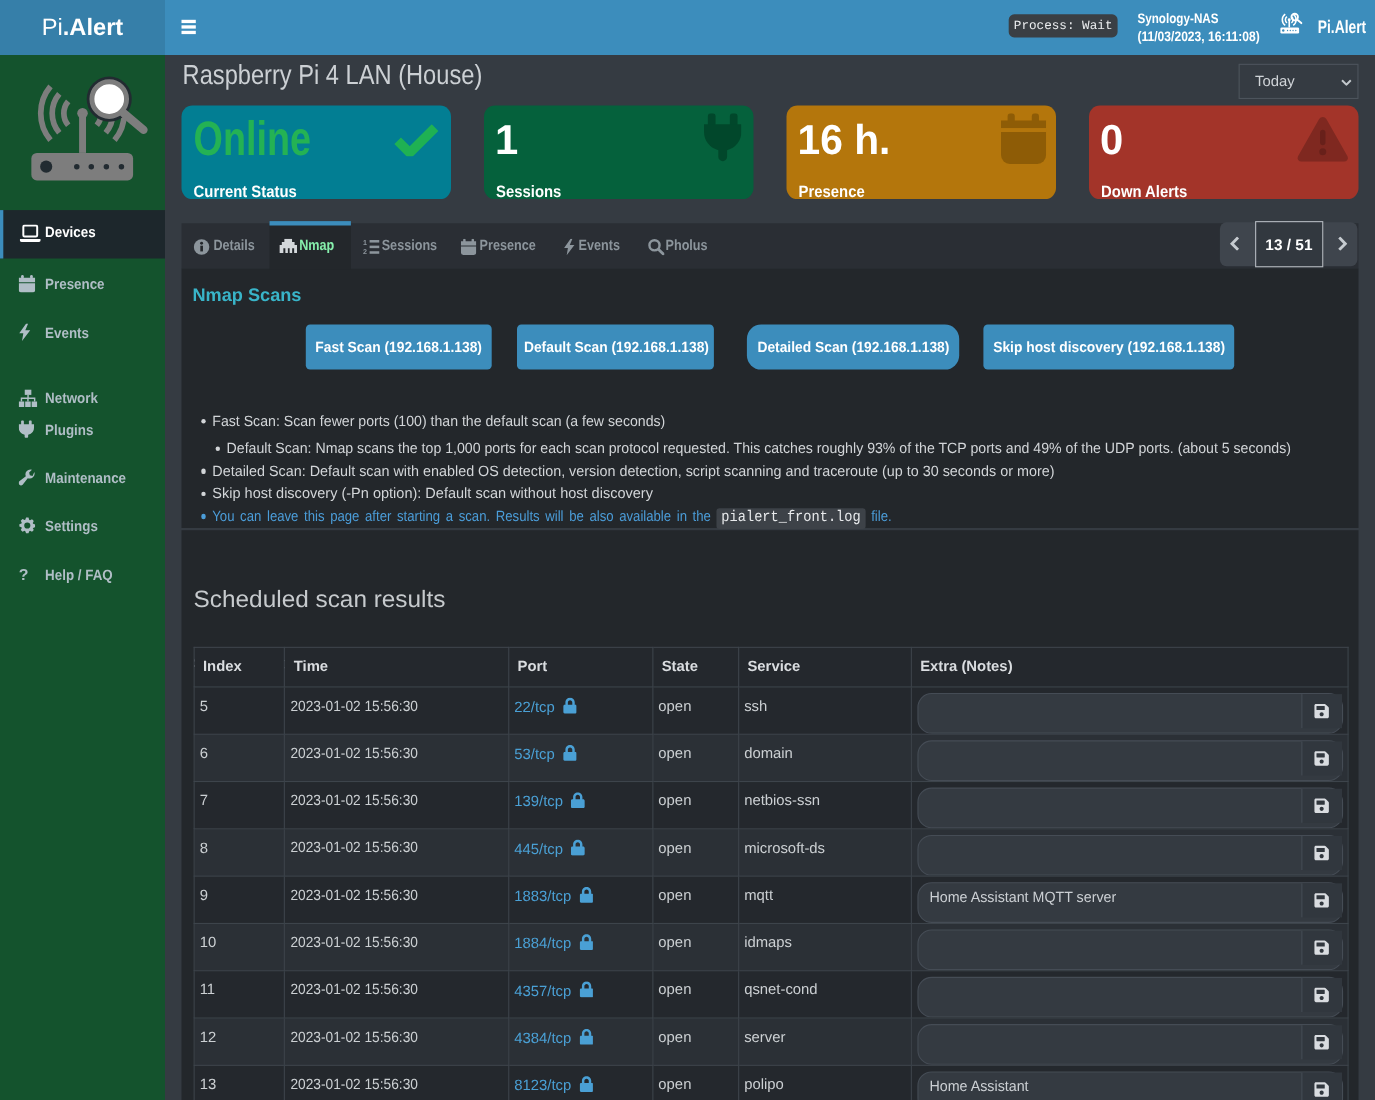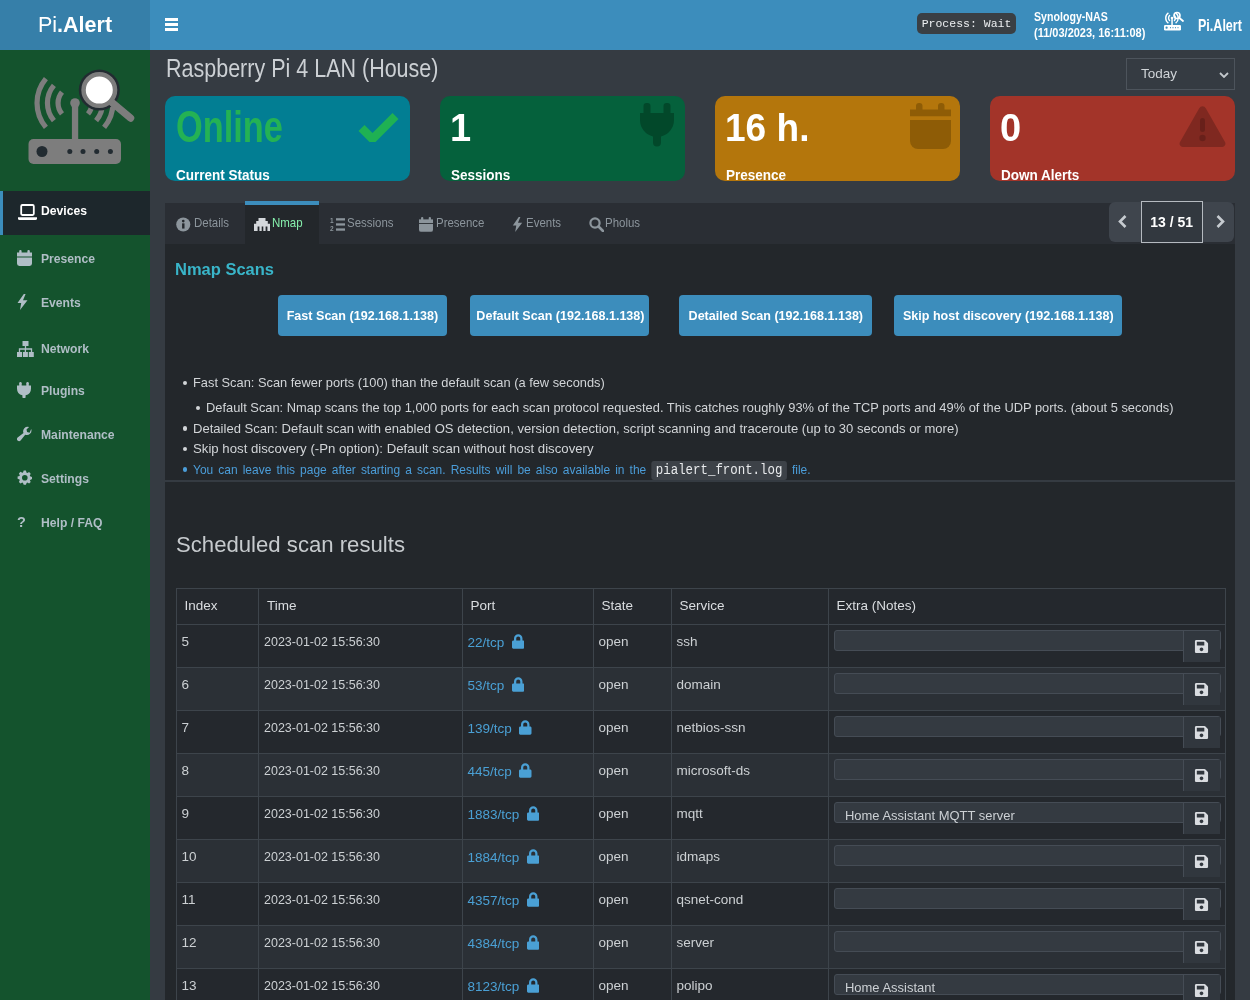--- a/index.html
+++ b/index.html
@@ -33,21 +33,21 @@
 .sbox { top:96px; width:245px; height:84.5px; border-radius:10px; color:#fff; }
 .sbox .big { position:absolute; left:10px; top:12.5px; font-size:38px; font-weight:bold;
   line-height:38px; }
 .sbox .lbl { position:absolute; left:10.5px; top:71px; font-size:15px; font-weight:bold;
   line-height:15px; }
 
 #tabstrip { left:165px; top:203px; width:1070px; height:41px; background:#2a2e34; }
 #activetab { left:245px; top:200.5px; width:73.5px; height:44px; background:#23272b;
   border-top:4px solid #3c8dbc; }
 .ticn { position:absolute; top:217px; }
-.tlbl { position:absolute; top:215px; color:#8c959c; font-size:13.5px; font-weight:normal; line-height:16px;text-align:center; }
+.tlbl { position:absolute; top:215px; color:#8c959c; font-size:13.5px; font-weight:bold; line-height:16px;text-align:center; }
 
 #pagpill { left:1109px; top:202px; width:124.5px; height:40px; border-radius:6px; background:#3f454d; }
 #pgnum { left:1141px; top:200.5px; width:61.5px; height:42.5px; border:1.5px solid #b5bac0;
   background:#32383f; color:#fff; font-weight:bold; font-size:14px; text-align:center; line-height:40px; }
 
 #panel1 { left:165px; top:244px; width:1070px; height:235.5px; background:#23272b; }
 #panel2 { left:165px; top:482px; width:1070px; height:518px; background:#23272b; }
 
 #nmaph { left:175px; top:259px; font-size:16.5px; font-weight:bold; color:#39b5c9; line-height:20px;text-align:right; }
 .scanbtn { top:295px; height:41px; background:#3c8dbc; border-radius:4px; color:#fff;
@@ -63,29 +63,29 @@
   font-family:"Liberation Mono",monospace; font-size:14px; padding:1px 5px 2px 5px; }
 
 #sched { left:175.7px; top:533px; font-size:21.5px; color:#c6cacd; line-height:24px; }
 #setup { left:175.7px; top:568px; font-size:13.5px; color:#d2d5d8; line-height:14px;margin-top:28px; }
 #setup a { color:#4b9dd9; text-decoration:none; }
 
 #tbl { left:175.5px; top:588px; border-collapse:collapse; table-layout:fixed;
   width:1049px; }
 #tbl th, #tbl td { border:1px solid #3d444b; font-size:13.5px; vertical-align:top;
   overflow:hidden; }
-#tbl th { color:#dadde0; font-weight:normal; text-align:left; padding:9px 8px 0 8px; height:36px; }
+#tbl th { color:#dadde0; font-weight:bold; text-align:left; padding:9px 8px 0 8px; height:36px; }
 #tbl td { color:#ccd0d3; font-weight:normal; padding:9px 8px 0 5px; height:43px; }
 #tbl tr.odd td { background:#24282d; }
 #tbl tr.even td { background:#2b3036; }
 #tbl thead tr th { background:#24282d; }
 #tbl td.extra { padding:5px 0 0 5px; }
 .portlink { color:#4aa0d5; font-size:13.5px; }
-.igroup { position:relative; width:387px; height:21px; border:1px solid #454c55;
-  border-radius:3px; background:#343a41;text-align:center; }
+.igroup { position:relative; width:387px; height:37px; border:1px solid #454c55;
+  border-radius:13px; background:#343a41;text-align:center; }
 .igroup .txt { position:absolute; left:10px; top:5px; font-size:13.5px; color:#ccd0d4; transform:scaleX(0.96); transform-origin:0 0; white-space:nowrap; }
 .igroup .sbtn { position:absolute; right:0; top:0; width:36.7px; height:31px;
   border-left:1px solid #454c55; background:#31373e; }
 .igroup .sbtn svg { position:absolute; left:10.5px; top:8px; }
 </style>
 </head>
 <body>
 <div class="abs" id="navbar"></div>
 <div class="abs" id="logo">Pi<b>.Alert</b></div>
 <div class="hbar" style="top:18.4px;"></div>
@@ -153,21 +153,21 @@
             </g>
           </svg></span>
         <span class="lb">Presence</span>
       </div>
       <div class="mitem" style="top:232.5px;">
         <span class="ic"><svg width="11" height="16" viewBox="0 0 11 16">
             <path d="M6.8 0 L0.5 9 H4.2 L3 16 L10.5 6.2 H6 L8.6 0 Z" fill="#b0bec6"></path>
           </svg></span>
         <span class="lb">Events</span>
       </div>
-      <div class="mitem" style="top:279px;">
+      <div class="mitem" style="top:292px;">
         <span class="ic"><svg width="17" height="16" viewBox="0 0 17 16">
             <g fill="#b0bec6">
               <rect x="5.5" y="0" width="6" height="5"></rect>
               <rect x="0" y="11" width="5" height="5"></rect>
               <rect x="11.8" y="11" width="5" height="5"></rect>
               <rect x="5.9" y="11" width="5" height="5"></rect>
             </g>
             <g stroke="#b0bec6" stroke-width="1.3" fill="none">
               <path d="M8.5 5 v3 M2.5 11 v-3 h12 v3 M8.4 8 v3"></path>
             </g>
@@ -302,21 +302,21 @@
     </svg>
  <svg style="position:absolute; right:9px; top:13px;" width="9" height="13" viewBox="0 0 9 13">
       <polyline points="1.5,1 7,6.5 1.5,12" fill="none" stroke="#c6cbd0" stroke-width="2.6"></polyline>
     </svg>
 </div>
 <div class="abs" id="pgnum">13 / 51</div>
 
 <div class="abs" id="nmaph">Nmap Scans</div>
 <div class="abs scanbtn" style="left:278px; width:169px;"><span class="sx" style="transform:scaleX(0.93);">Fast Scan (192.168.1.138)</span></div>
 <div class="abs scanbtn" style="left:470px; width:179px;"><span class="sx" style="transform:scaleX(0.93);">Default Scan (192.168.1.138)</span></div>
-<div class="abs scanbtn" style="left:679px; width:193px;"><span class="sx" style="transform:scaleX(0.93);">Detailed Scan (192.168.1.138)</span></div>
+<div class="abs scanbtn" style="left:679px; width:193px;border-radius:13px;"><span class="sx" style="transform:scaleX(0.93);">Detailed Scan (192.168.1.138)</span></div>
 <div class="abs scanbtn" style="left:894px; width:228px;"><span class="sx" style="transform:scaleX(0.93);">Skip host discovery (192.168.1.138)</span></div>
 
 <div class="abs bull" style="left:193.4px; top:376.2px;"><span class="dot"></span><span class="sx b1" style="transform: matrix(0.9511, 0, 0, 1, 0, 0);">Fast Scan: Scan fewer ports (100) than the default scan (a few seconds)</span></div>
 <div class="abs bull" style="left:206px; top:401.3px;"><span class="dot"></span><span class="sx b2" style="transform: matrix(0.9525, 0, 0, 1, 0, 0);">Default Scan: Nmap scans the top 1,000 ports for each scan protocol requested. This catches roughly 93% of the TCP ports and 49% of the UDP ports. (about 5 seconds)</span></div>
 <div class="abs bull" style="left:193.4px; top:421.7px;"><span class="dot"></span><span class="sx b3" style="transform: matrix(0.967, 0, 0, 1, 0, 0);">Detailed Scan: Default scan with enabled OS detection, version detection, script scanning and traceroute (up to 30 seconds or more)</span></div>
 <div class="abs bull" style="left:193.4px; top:442.2px;"><span class="dot"></span><span class="sx b4" style="transform: matrix(0.9778, 0, 0, 1, 0, 0);">Skip host discovery (-Pn option): Default scan without host discovery</span></div>
 <div class="abs bull blue" style="left:193.4px; top:462.6px;"><span class="dot"></span><span class="sx b5" style="word-spacing: 2px; transform: matrix(0.8865, 0, 0, 1, 0, 0);">You can leave this page after starting a scan. Results will be also available in the <span class="codechip">pialert_front.log</span> file.</span></div>
 
 <div class="abs" id="sched"><span class="sx" style="transform:scaleX(1.03);">Scheduled scan results</span></div>
 <div class="abs" id="setup"><span class="sx" style="transform:scaleX(0.962);">Set up a schedule in <a href="#">Settings</a></span></div>

